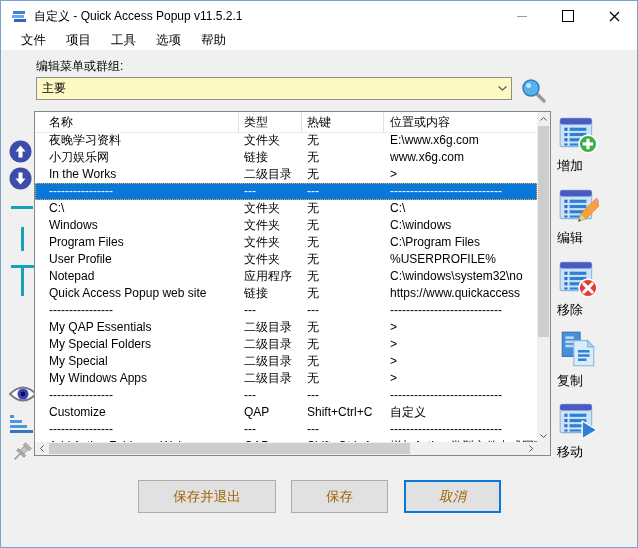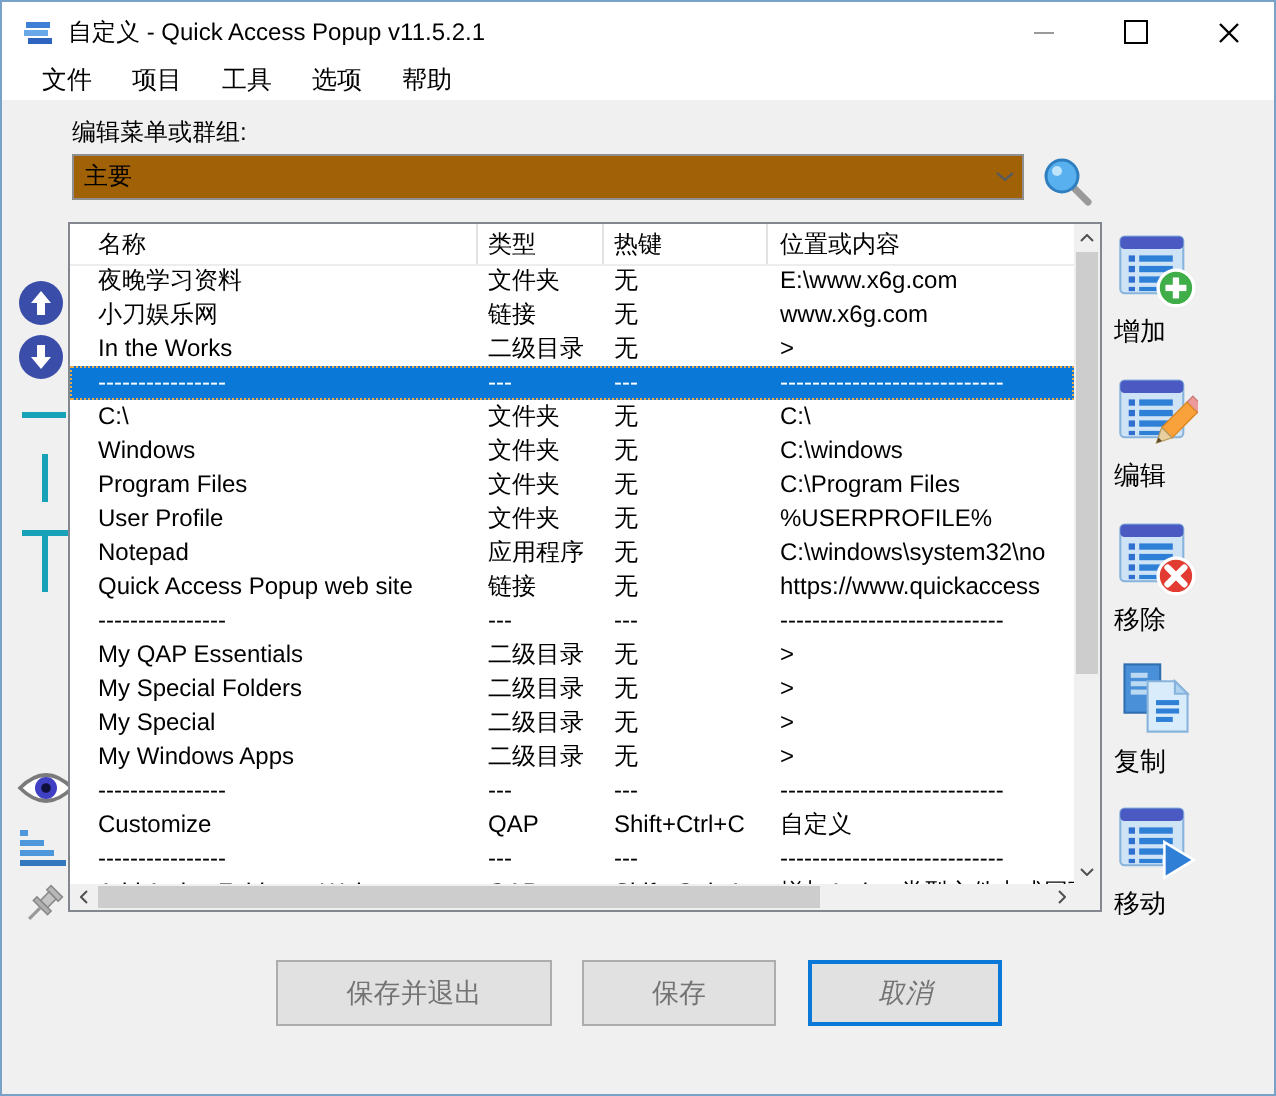--- a/index.html
+++ b/index.html
@@ -10,21 +10,21 @@
   .title-text{font-size:12px;color:#000;}
   .win-controls{margin-left:auto;display:flex;height:100%;}
   .win-btn{width:46px;height:100%;display:flex;align-items:center;justify-content:center;cursor:default;}
   .glyph-min{width:10px;height:1px;background:#9a9a9a;}
   .glyph-max{width:10px;height:10px;border:1px solid #000;}
   
   .menubar{position:absolute;top:30px;left:0;right:0;height:19px;background:#fff;display:flex;align-items:center;padding-left:11px;}
   .menu-item{font-size:12.5px;color:#000;padding:1px 9px 2px 9px;margin-right:2px;}
   
   .edit-label{position:absolute;left:35px;top:57px;font-size:12px;color:#000;}
-  .combo{position:absolute;left:35px;top:76px;width:476px;height:23px;background:#a16207;border:1px solid #8f8f8f;display:flex;align-items:center;box-sizing:border-box;}
+  .combo{position:absolute;left:35px;top:76px;width:476px;height:23px;background:#fef9c3;border:1px solid #8f8f8f;display:flex;align-items:center;box-sizing:border-box;}
   .combo-value{font-size:12px;padding-left:5px;flex:1;}
   .combo-arrow{width:18px;display:flex;justify-content:center;}
   .search-btn{position:absolute;left:518px;top:75px;width:28px;height:28px;display:flex;align-items:center;justify-content:center;}
   
   .ltool{position:absolute;}
   .hline{width:22px;height:3px;background:#18a2b8;}
   .vline{width:3px;height:24px;background:#18a2b8;}
   .ticon{width:24px;height:32px;position:relative;}
   .ticon .bar{position:absolute;top:0;left:0;width:24px;height:3px;background:#18a2b8;}
   .ticon .stem{position:absolute;top:3px;left:10px;width:3px;height:28px;background:#18a2b8;}
@@ -48,21 +48,21 @@
   .vscroll .arrow{position:absolute;left:0;width:13px;height:13px;display:flex;align-items:center;justify-content:center;}
   .vscroll .thumb{position:absolute;left:1px;top:14px;width:11px;height:64%;background:#cdcdcd;}
   .hscroll{position:absolute;left:0;right:13px;bottom:0;height:13px;background:#f0f0f0;}
   .hscroll .arrow{position:absolute;top:0;width:13px;height:13px;display:flex;align-items:center;justify-content:center;}
   .hscroll .thumb{position:absolute;top:1px;left:14px;width:72%;height:11px;background:#cdcdcd;}
   .corner{position:absolute;right:0;bottom:0;width:13px;height:13px;background:#f0f0f0;}
   
   .side-btn{position:absolute;left:556px;width:80px;display:flex;flex-direction:column;cursor:default;}
   .side-label{font-size:13px;color:#000;margin-top:2px;}
   
-  .footer-btn{position:absolute;top:479px;height:33px;background:#e1e1e1;border:1px solid #adadad;font-size:13.5px;color:#737373;display:flex;align-items:center;justify-content:center;box-sizing:border-box;font-family:"Liberation Sans",sans-serif;}
+  .footer-btn{position:absolute;top:479px;height:33px;background:#e1e1e1;border:1px solid #adadad;font-size:13.5px;color:#a16207;display:flex;align-items:center;justify-content:center;box-sizing:border-box;font-family:"Liberation Sans",sans-serif;}
   .footer-btn.default{border:2px solid #0a78d7;}
 </style>
 </head>
 <body>
 
 <div class="window">
 
   <div class="titlebar">
     <span class="app-icon">
       <svg width="16" height="16" viewBox="0 0 16 16">

